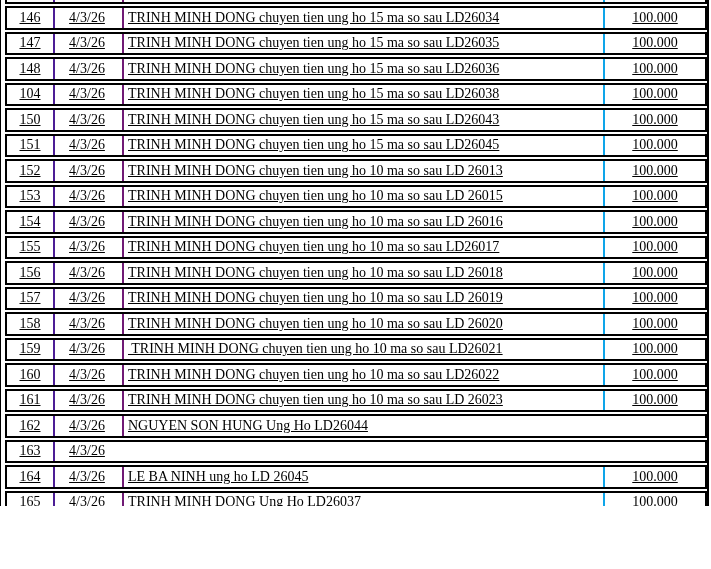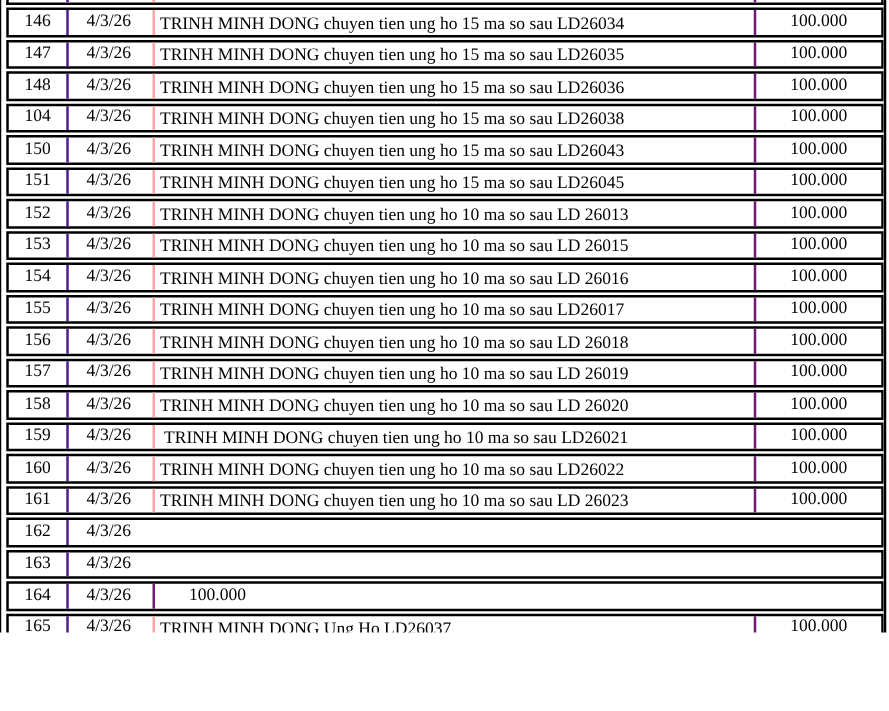--- a/index.html
+++ b/index.html
@@ -16,20 +16,21 @@
   .table-wrap {
     position: absolute;
     left: 0; top: 0;
     width: 709px;
     height: 506px;
     box-sizing: border-box;
     border-left: 1px solid #000;
     border-right: 2.5px solid #000;
     padding-left: 4px;
     overflow: hidden;
+    text-decoration: underline;
   }
   .t-row {
     box-sizing: border-box;
     display: flex;
     align-items: center;
     height: 23.5px;
     border: 2px solid #000;
     margin-bottom: 2px;
     background: #ffffff;
   }
@@ -49,22 +50,22 @@
   }
   .cell {
     box-sizing: border-box;
     display: flex;
     align-items: center;
     align-self: stretch;
     overflow: hidden;
   }
   .c-no   { flex: 0 0 46px;  justify-content: center; }
   .c-date { flex: 0 0 69px;  justify-content: center; padding-right: 3px; border-left: 2px solid #4c1d95; }
-  .c-desc { flex: 1 1 auto;  justify-content: flex-start; padding-left: 4px; border-left: 2px solid #fca5a5; white-space: pre; align-items: flex-end; }
-  .c-amt  { flex: 0 0 102px; justify-content: center; border-left: 2px solid #701a75; }
+  .c-desc { flex: 1 1 auto;  justify-content: flex-start; padding-left: 4px; border-left: 2px solid #701a75; white-space: pre; }
+  .c-amt  { flex: 0 0 102px; justify-content: center; border-left: 2px solid #0ea5e9; }
   .partial-top .cell { position: relative; }
   .partial-top .clipped-text {
     position: absolute;
     top: -15px;
     left: 4px;
     white-space: pre;
   }
   .partial-top .clipped-amt {
     position: absolute;
     top: -15px;
@@ -329,37 +330,43 @@
     </div>
   </div>
 
   <div class="t-row">
     <div class="cell c-no">
       <span>162</span>
     </div>
     <div class="cell c-date">
       <span>4/3/26</span>
     </div>
+    <div class="cell c-desc">
+      <span>NGUYEN SON HUNG Ung Ho LD26044</span>
+    </div>
   </div>
 
   <div class="t-row">
     <div class="cell c-no">
       <span>163</span>
     </div>
     <div class="cell c-date">
       <span>4/3/26</span>
     </div>
   </div>
 
   <div class="t-row">
     <div class="cell c-no">
       <span>164</span>
     </div>
     <div class="cell c-date">
       <span>4/3/26</span>
+    </div>
+    <div class="cell c-desc">
+      <span>LE BA NINH ung ho LD 26045</span>
     </div>
     <div class="cell c-amt">
       <span>100.000</span>
     </div>
   </div>
 
   <div class="t-row">
     <div class="cell c-no">
       <span>165</span>
     </div>

